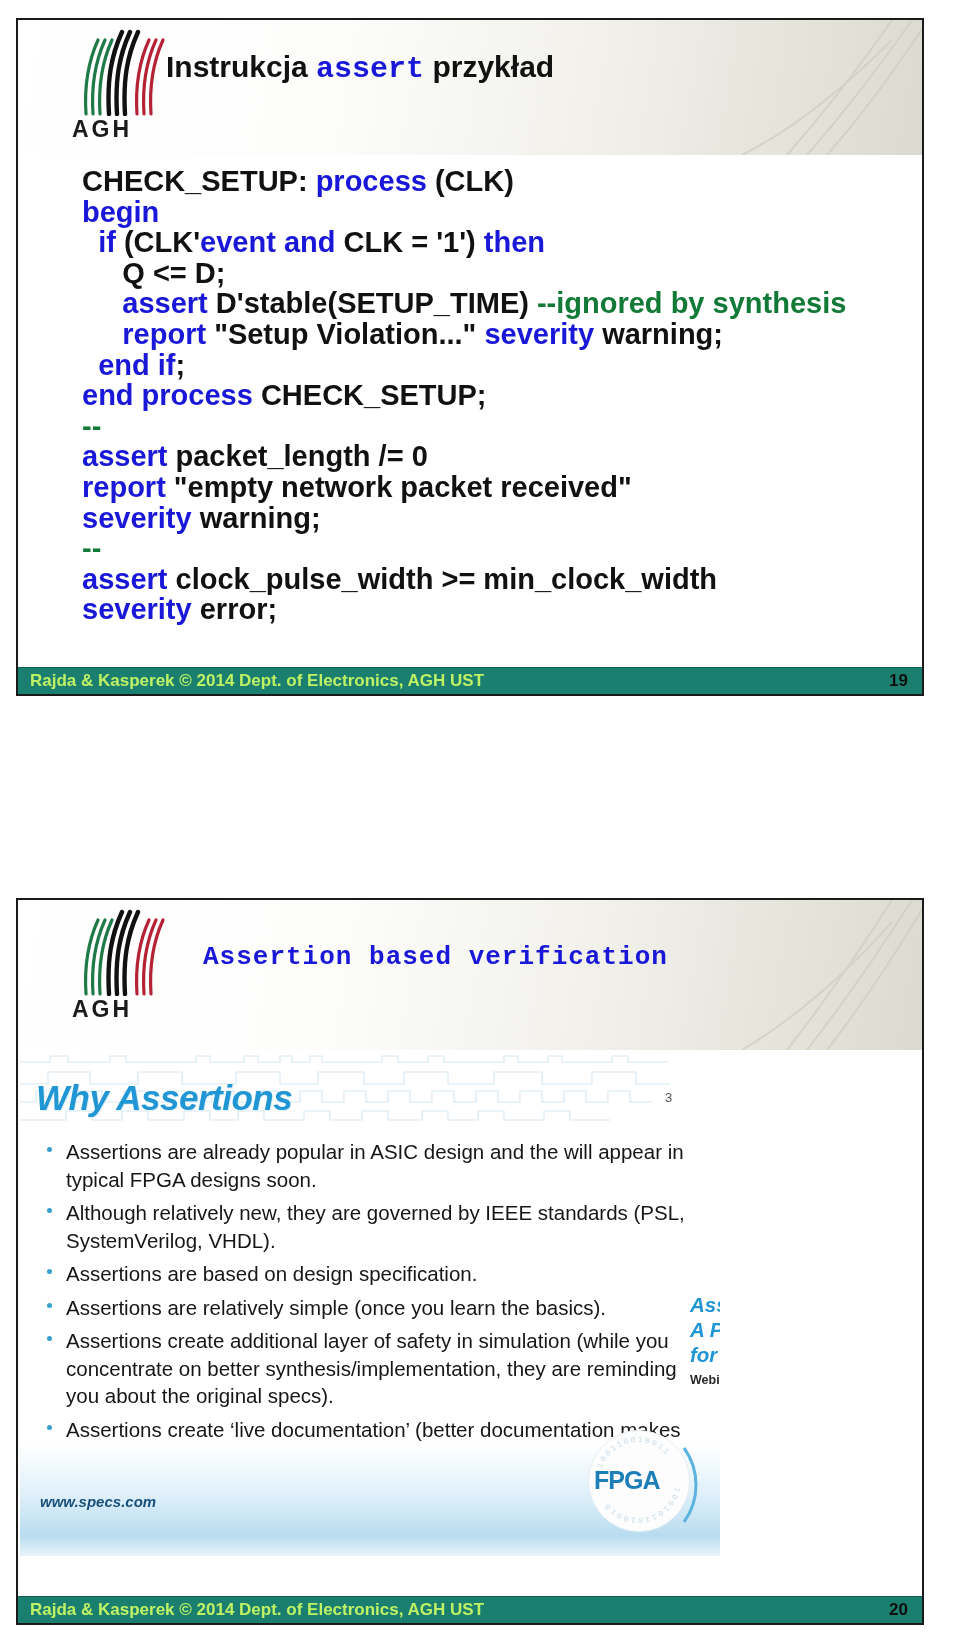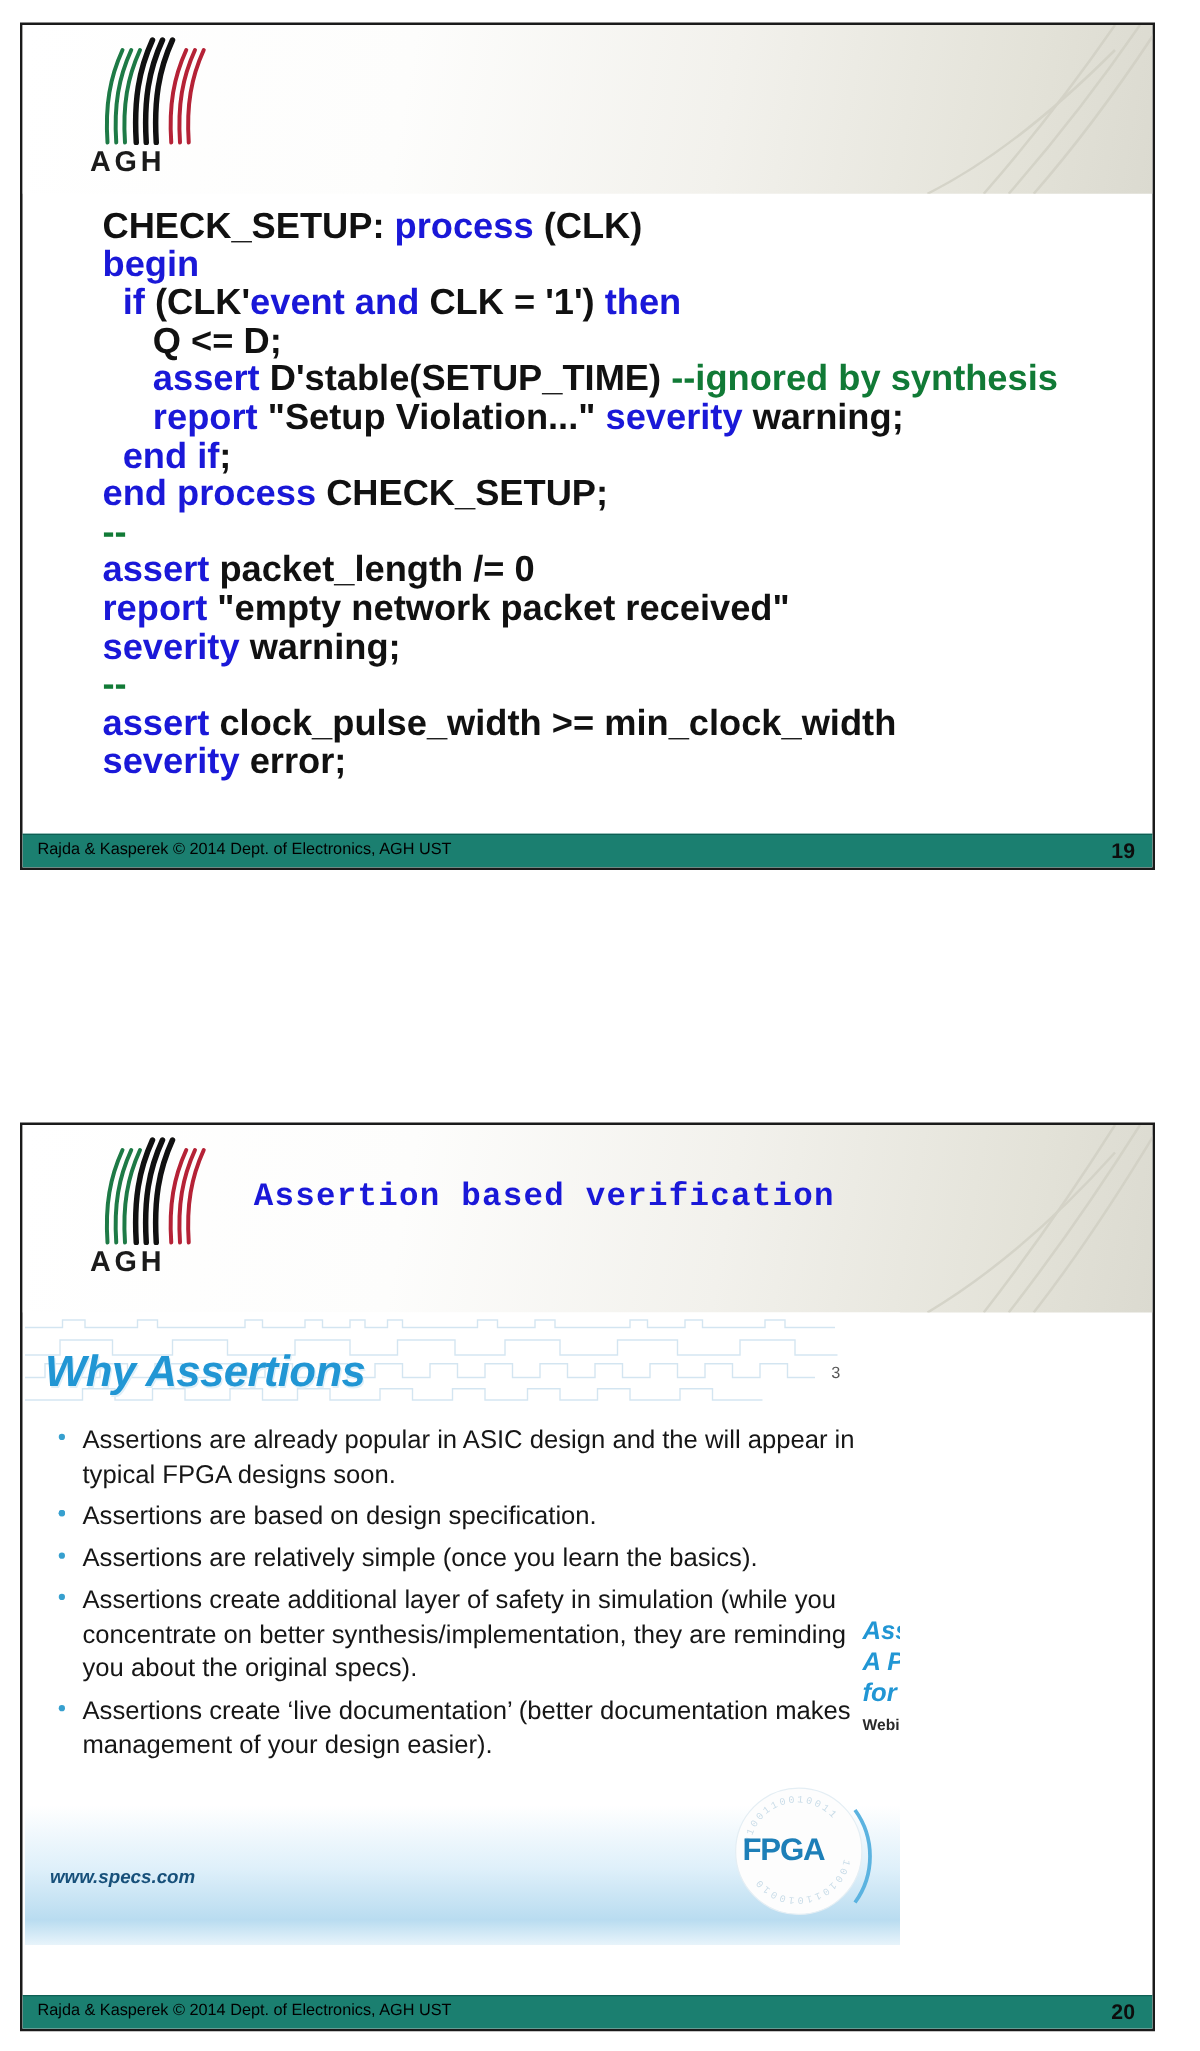--- a/index.html
+++ b/index.html
@@ -39,21 +39,21 @@
     font-family:Liberation Sans, sans-serif;font-size:29px;line-height:30.6px;
     font-weight:bold;color:#111111;white-space:pre;margin-left:44px;}
   .code .l{white-space:pre;}
   .kw{color:#1a18d8;}
   .cm{color:#117a36;}
 
   
   .footer{position:absolute;left:0;right:0;bottom:0;height:26px;background:#1b7f70;
     border-top:1px solid #0f5f54;}
   .footer .ftxt{position:absolute;left:12px;top:3px;font-family:"Liberation Sans",sans-serif;
-    font-weight:normal;font-size:13px;color:#000000;white-space:nowrap;}
+    font-weight:bold;font-size:17px;color:#bef264;white-space:nowrap;}
   .footer .fnum{position:absolute;right:14px;top:3px;font-family:"Liberation Sans",sans-serif;
     font-weight:bold;font-size:17px;color:#0d0d0d;}
 
   
   .sub{position:absolute;left:2px;top:150px;width:700px;height:540px;background:#ffffff;overflow:hidden;}
   .sub-wave{position:absolute;left:0;top:0;width:700px;height:78px;opacity:.9;}
   .sub-num{position:absolute;left:645px;top:40px;font-size:13px;color:#555;font-family:"Liberation Sans",sans-serif;}
   .sub-title{position:absolute;left:16px;top:28px;font-family:"Liberation Sans",sans-serif;
     font-style:italic;font-weight:bold;font-size:35px;color:#2196d4;letter-spacing:-.5px;
     text-shadow:1px 1px 0 #dfeff8;}
@@ -110,20 +110,21 @@
               <path d="M63 86 C61 52, 65 28, 76 4" stroke="#111111" stroke-width="4.4"></path>
               <path d="M75 86 C73 56, 77 34, 87 12" stroke="#b52236"></path>
               <path d="M82 86 C80 56, 84 34, 94 12" stroke="#b52236"></path>
               <path d="M89 86 C87 56, 91 34, 101 12" stroke="#b52236"></path>
             </g>
           </svg>
         </div>
         <div class="agh-word">AGH</div>
       </div>
 
+      <div class="title-19"><span>Instrukcja </span><span class="kw">assert</span><span> przykład</span></div>
     </div>
 
     <div class="code" id="code-19"><div class="l"><span>CHECK_SETUP: </span><span class="kw">process</span><span> (CLK)</span></div><div class="l"><span class="kw">begin</span></div><div class="l"><span>  </span><span class="kw">if</span><span> (CLK'</span><span class="kw">event</span><span> </span><span class="kw">and</span><span> CLK = '1') </span><span class="kw">then</span></div><div class="l"><span>     Q &lt;= D;</span></div><div class="l"><span>     </span><span class="kw">assert</span><span> D'stable(SETUP_TIME) </span><span class="cm">--ignored by synthesis</span></div><div class="l"><span>     </span><span class="kw">report</span><span> "Setup Violation..." </span><span class="kw">severity</span><span> warning;</span></div><div class="l"><span>  </span><span class="kw">end if</span><span>;</span></div><div class="l"><span class="kw">end process</span><span> CHECK_SETUP;</span></div><div class="l"><span class="cm">--</span></div><div class="l"><span class="kw">assert</span><span> packet_length /= 0</span></div><div class="l"><span class="kw">report</span><span> "empty network packet received"</span></div><div class="l"><span class="kw">severity</span><span> warning;</span></div><div class="l"><span class="cm">--</span></div><div class="l"><span class="kw">assert</span><span> clock_pulse_width &gt;= min_clock_width</span></div><div class="l"><span class="kw">severity</span><span> error;</span></div></div>
 
     <div class="footer">
       <div class="ftxt">Rajda &amp; Kasperek © 2014 Dept. of Electronics, AGH UST</div>
       <div class="fnum">19</div>
     </div>
   </div>
 
@@ -170,21 +171,21 @@
           <path d="M0 52 h16 v-11 h22 v11 h22 v-11 h22 v11 h22 v-11 h22 v11 h22 v-11 h22 v11 h22 v-11 h22 v11 h22 v-11 h22 v11 h22 v-11 h22 v11 h22 v-11 h22 v11 h22 v-11 h22 v11 h22 v-11 h22 v11 h22 v-11 h22 v11 h22 v-11 h22 v11 h22 v-11 h22 v11 h22 v-11 h22 v11 h22"></path>
           <path d="M0 70 h46 v-9 h26 v9 h30 v-9 h26 v9 h36 v-9 h26 v9 h28 v-9 h26 v9 h40 v-9 h26 v9 h32 v-9 h26 v9 h34 v-9 h26 v9 h30 v-9 h26 v9 h40 v-9 h26 v9 h40"></path>
         </g>
       </svg>
 
       <div class="sub-num">3</div>
       <div class="sub-title">Why Assertions</div>
 
       <div class="bullets" id="bullets-20">
           <div class="bullet"><span class="dot"></span><span>Assertions are already popular in ASIC design and the will appear in typical FPGA designs soon.</span></div>
-          <div class="bullet"><span class="dot"></span></div>
+          <div class="bullet"><span class="dot"></span><span>Although relatively new, they are governed by IEEE standards (PSL, SystemVerilog, VHDL).</span></div>
           <div class="bullet"><span class="dot"></span><span>Assertions are based on design specification.</span></div>
           <div class="bullet"><span class="dot"></span><span>Assertions are relatively simple (once you learn the basics).</span></div>
           <div class="bullet"><span class="dot"></span><span>Assertions create additional layer of safety in simulation (while you concentrate on better synthesis/implementation, they are reminding you about the original specs).</span></div>
           <div class="bullet"><span class="dot"></span><span>Assertions create ‘live documentation’ (better documentation makes management of your design easier).</span></div>
         </div>
 
       <div class="webinar">
         <div class="wt">Assertions –</div>
         <div class="wt">A Practical Introduction</div>
         <div class="wt">for HDL Designers</div>

